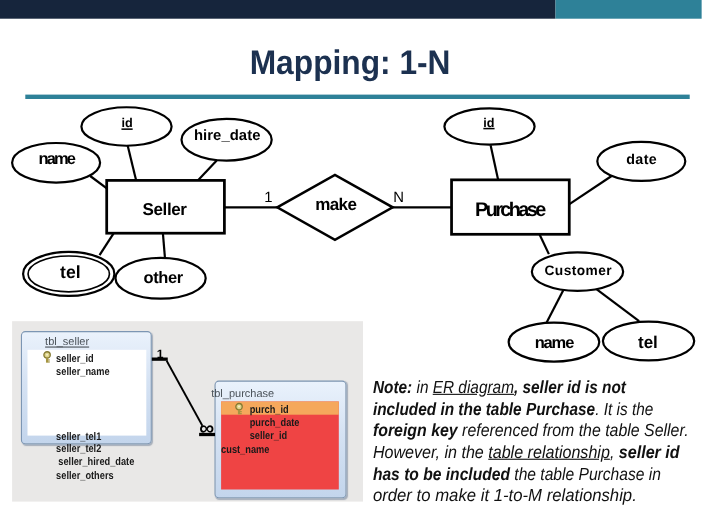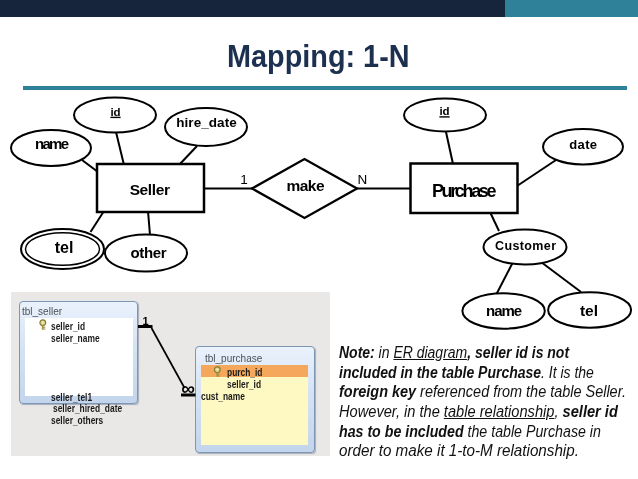--- a/index.html
+++ b/index.html
@@ -74,36 +74,38 @@
     <g font-family="Liberation Sans, sans-serif" font-size="13.5" fill="#000" text-anchor="middle">
       <text x="244.1" y="183.8">1</text>
       <text x="362.4" y="183.7">N</text>
     </g>
   </svg>
 
   <div class="abs" style="left:11px;top:292px;width:319px;height:164px;background:#e9e8e7;"></div>
 
   <div class="abs" style="left:19px;top:301px;width:119px;height:103px;border-radius:4px;
        background:linear-gradient(#eaf2fc 0%,#d5e2f3 45%,#c3d5ec 100%);border:1px solid #7c96b4;box-sizing:border-box;box-shadow:1px 1px 1px rgba(110,125,150,.55);"></div>
-  <div class="abs" style="left:22px;top:306px;font-size:10px;color:#4a5158;">tbl_seller</div>
+  <div class="abs" style="left:41px;top:306px;font-size:10px;color:#4a5158;text-decoration:underline;">tbl_seller</div>
   <div class="abs" style="left:25px;top:318px;width:108px;height:78px;background:#fff;
        font-size:10px;font-weight:bold;color:#1a1a1a;line-height:11.8px;">
     <div style="padding-left:26px;"><span class="rt st">seller_id</span></div>
     <div style="padding-left:26px;"><span class="rt st">seller_name</span></div>
     <div style="padding-left:26px;margin-top:47px;"><span class="rt st">seller_tel1</span></div>
+    <div style="padding-left:26px;"><span class="rt st">seller_tel2</span></div>
     <div style="padding-left:28px;"><span class="rt st">seller_hired_date</span></div>
     <div style="padding-left:26px;"><span class="rt st">seller_others</span></div>
   </div>
 
   <div class="abs" style="left:195px;top:346px;width:120px;height:107px;border-radius:4px;
        background:linear-gradient(#eaf2fc 0%,#d5e2f3 45%,#c3d5ec 100%);border:1px solid #7c96b4;box-sizing:border-box;box-shadow:1px 1px 1px rgba(110,125,150,.55);"></div>
-  <div class="abs" style="left:205px;top:353px;font-size:10px;color:#4a5158;">tbl_purchase</div>
-  <div class="abs" style="left:201px;top:365px;width:107px;height:80px;background:#fef9c3;
+  <div class="abs" style="left:192px;top:353px;font-size:10px;color:#4a5158;">tbl_purchase</div>
+  <div class="abs" style="left:201px;top:365px;width:107px;height:80px;background:#ef4444;
        font-size:10px;font-weight:bold;color:#1a1a1a;line-height:12.2px;">
     <div style="padding-left:26px;background:#f5a85c;"><span class="rt pt">purch_id</span></div>
+    <div style="padding-left:26px;"><span class="rt pt">purch_date</span></div>
     <div style="padding-left:26px;"><span class="rt pt">seller_id</span></div>
     <div style=""><span class="rt pt">cust_name</span></div>
   </div>
   <style>.rt{display:inline-block;transform:scaleX(.84);transform-origin:0 50%;}.st{position:relative;top:3px;}.pt{position:relative;top:2px;}</style>
 
   <svg class="abs" style="left:0;top:0;" width="638" height="479" viewBox="0 0 638 479">
     <g stroke="#000" fill="none">
       <line x1="138" y1="326.5" x2="152.5" y2="326.5" stroke-width="3"></line>
       <line x1="151.5" y1="328" x2="184" y2="387" stroke-width="1.7"></line>
       <line x1="181" y1="395" x2="195.5" y2="395" stroke-width="3"></line>

